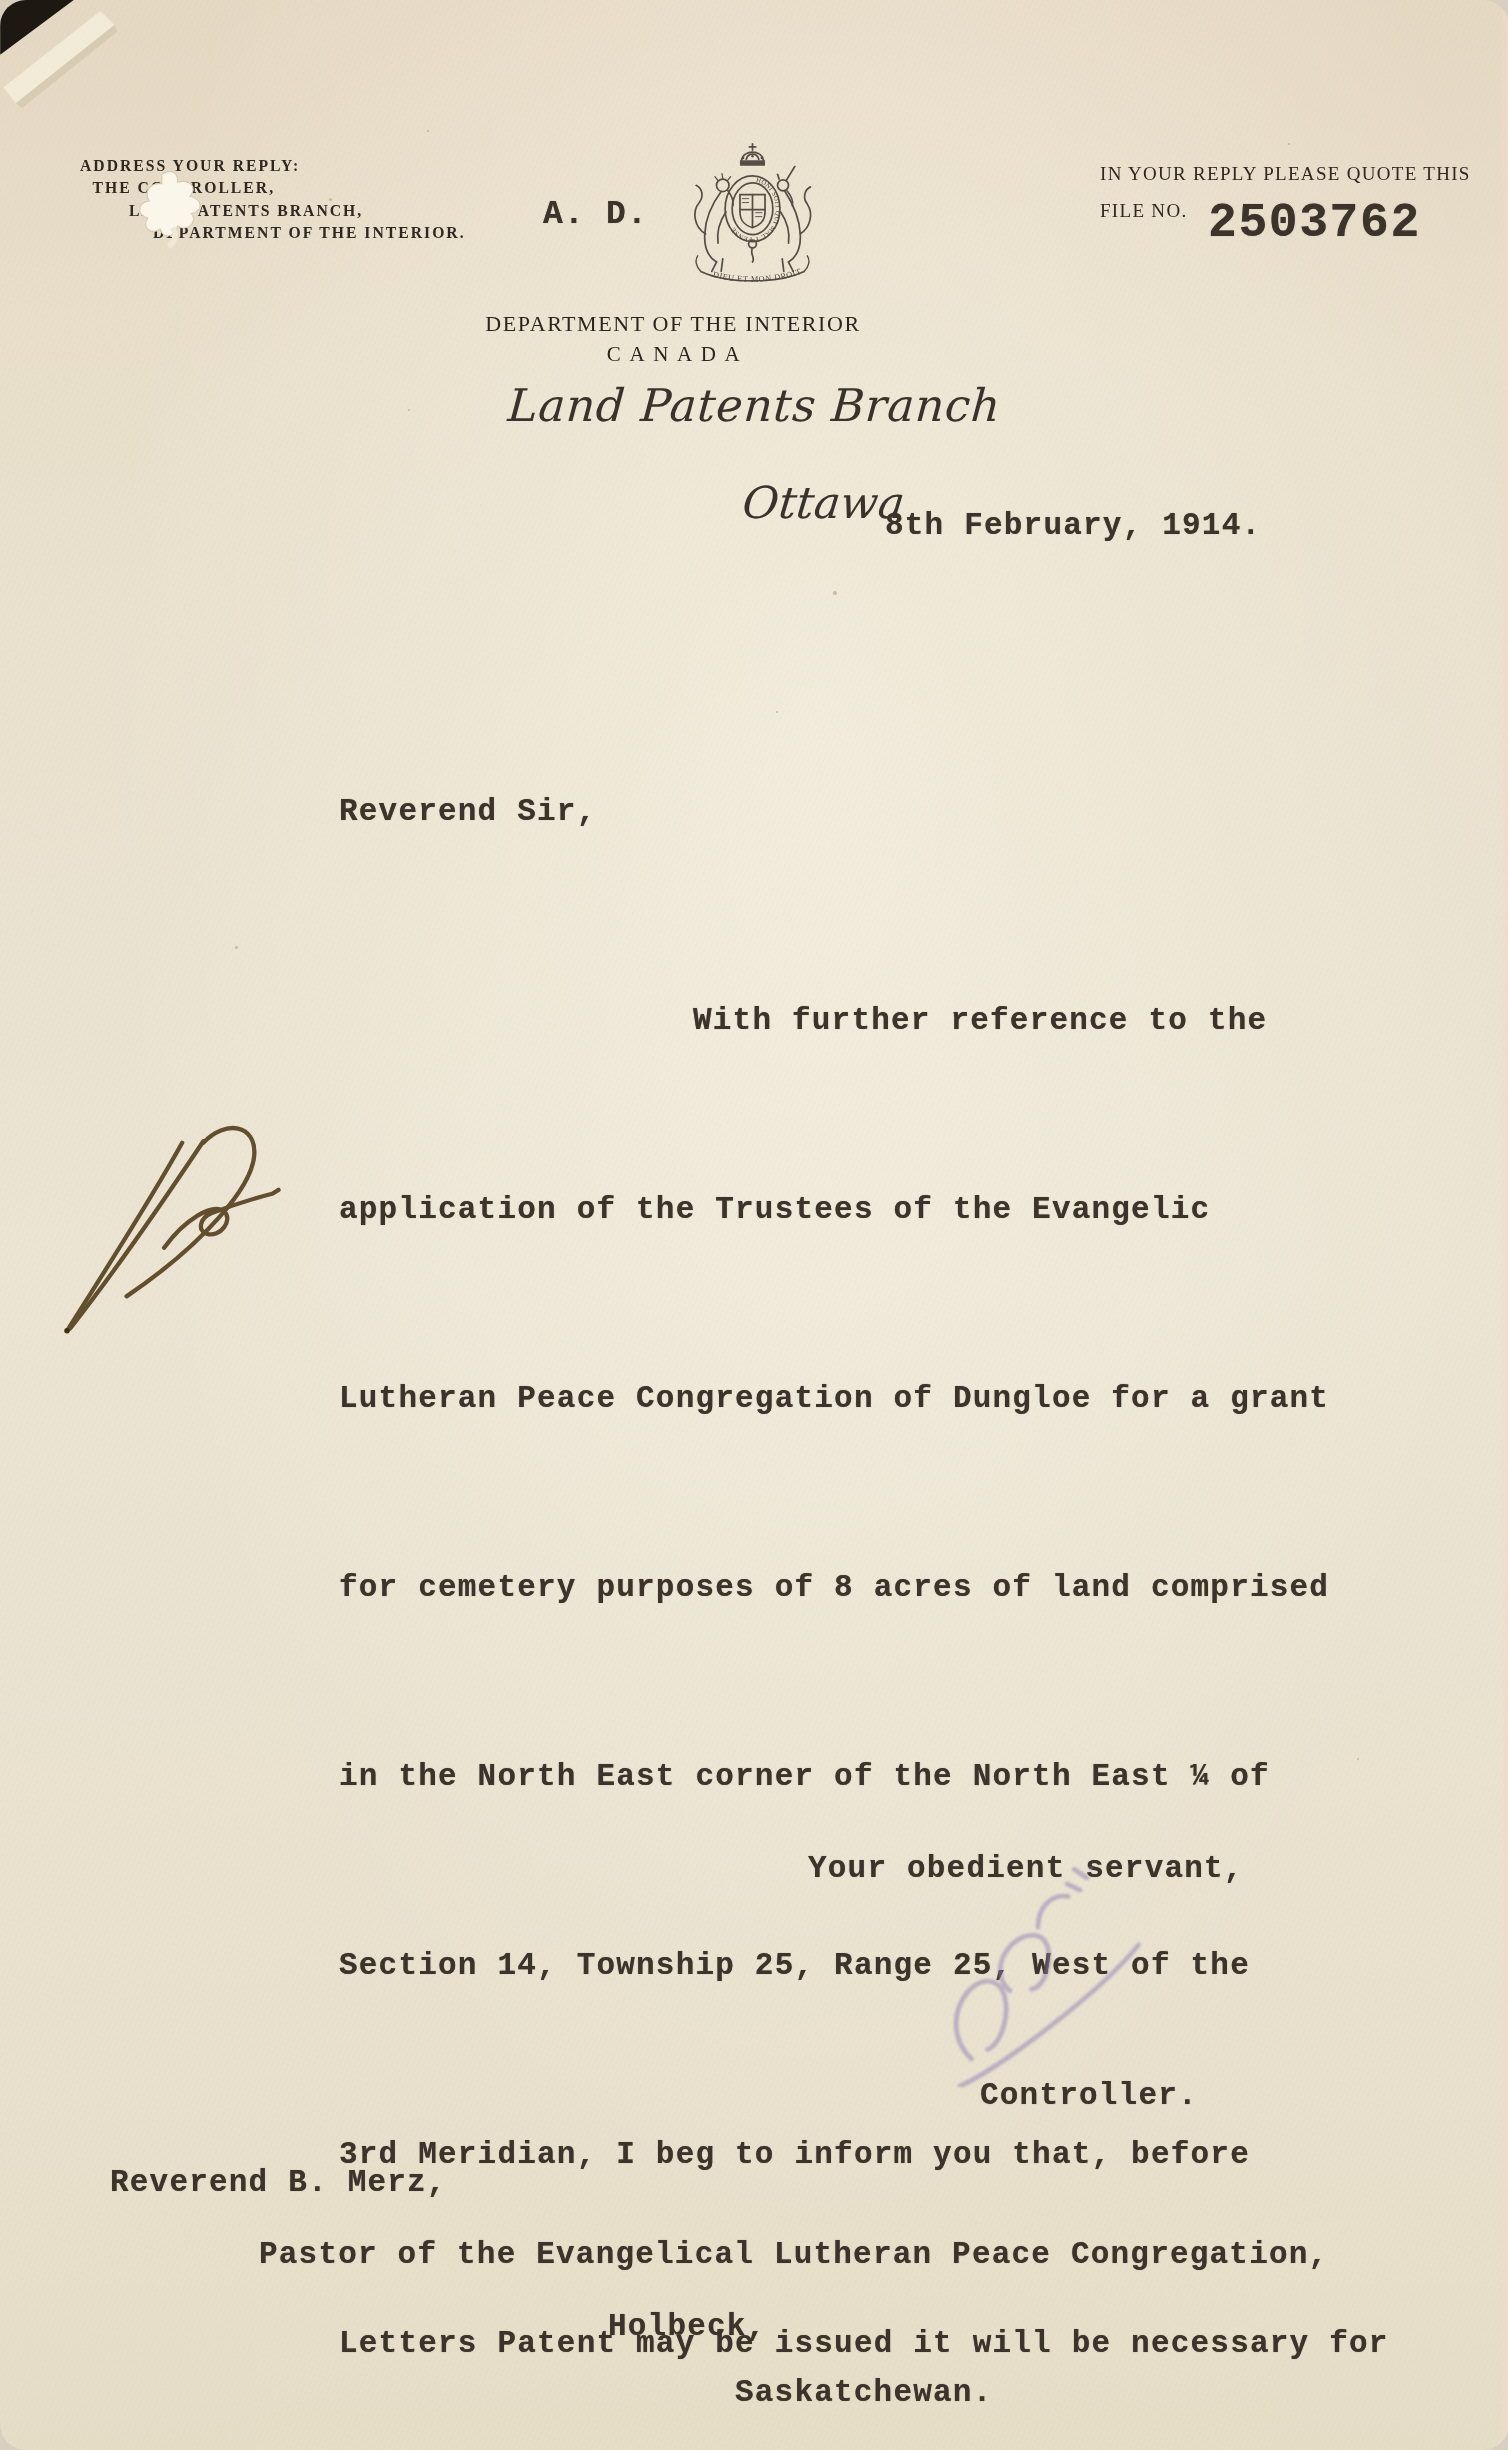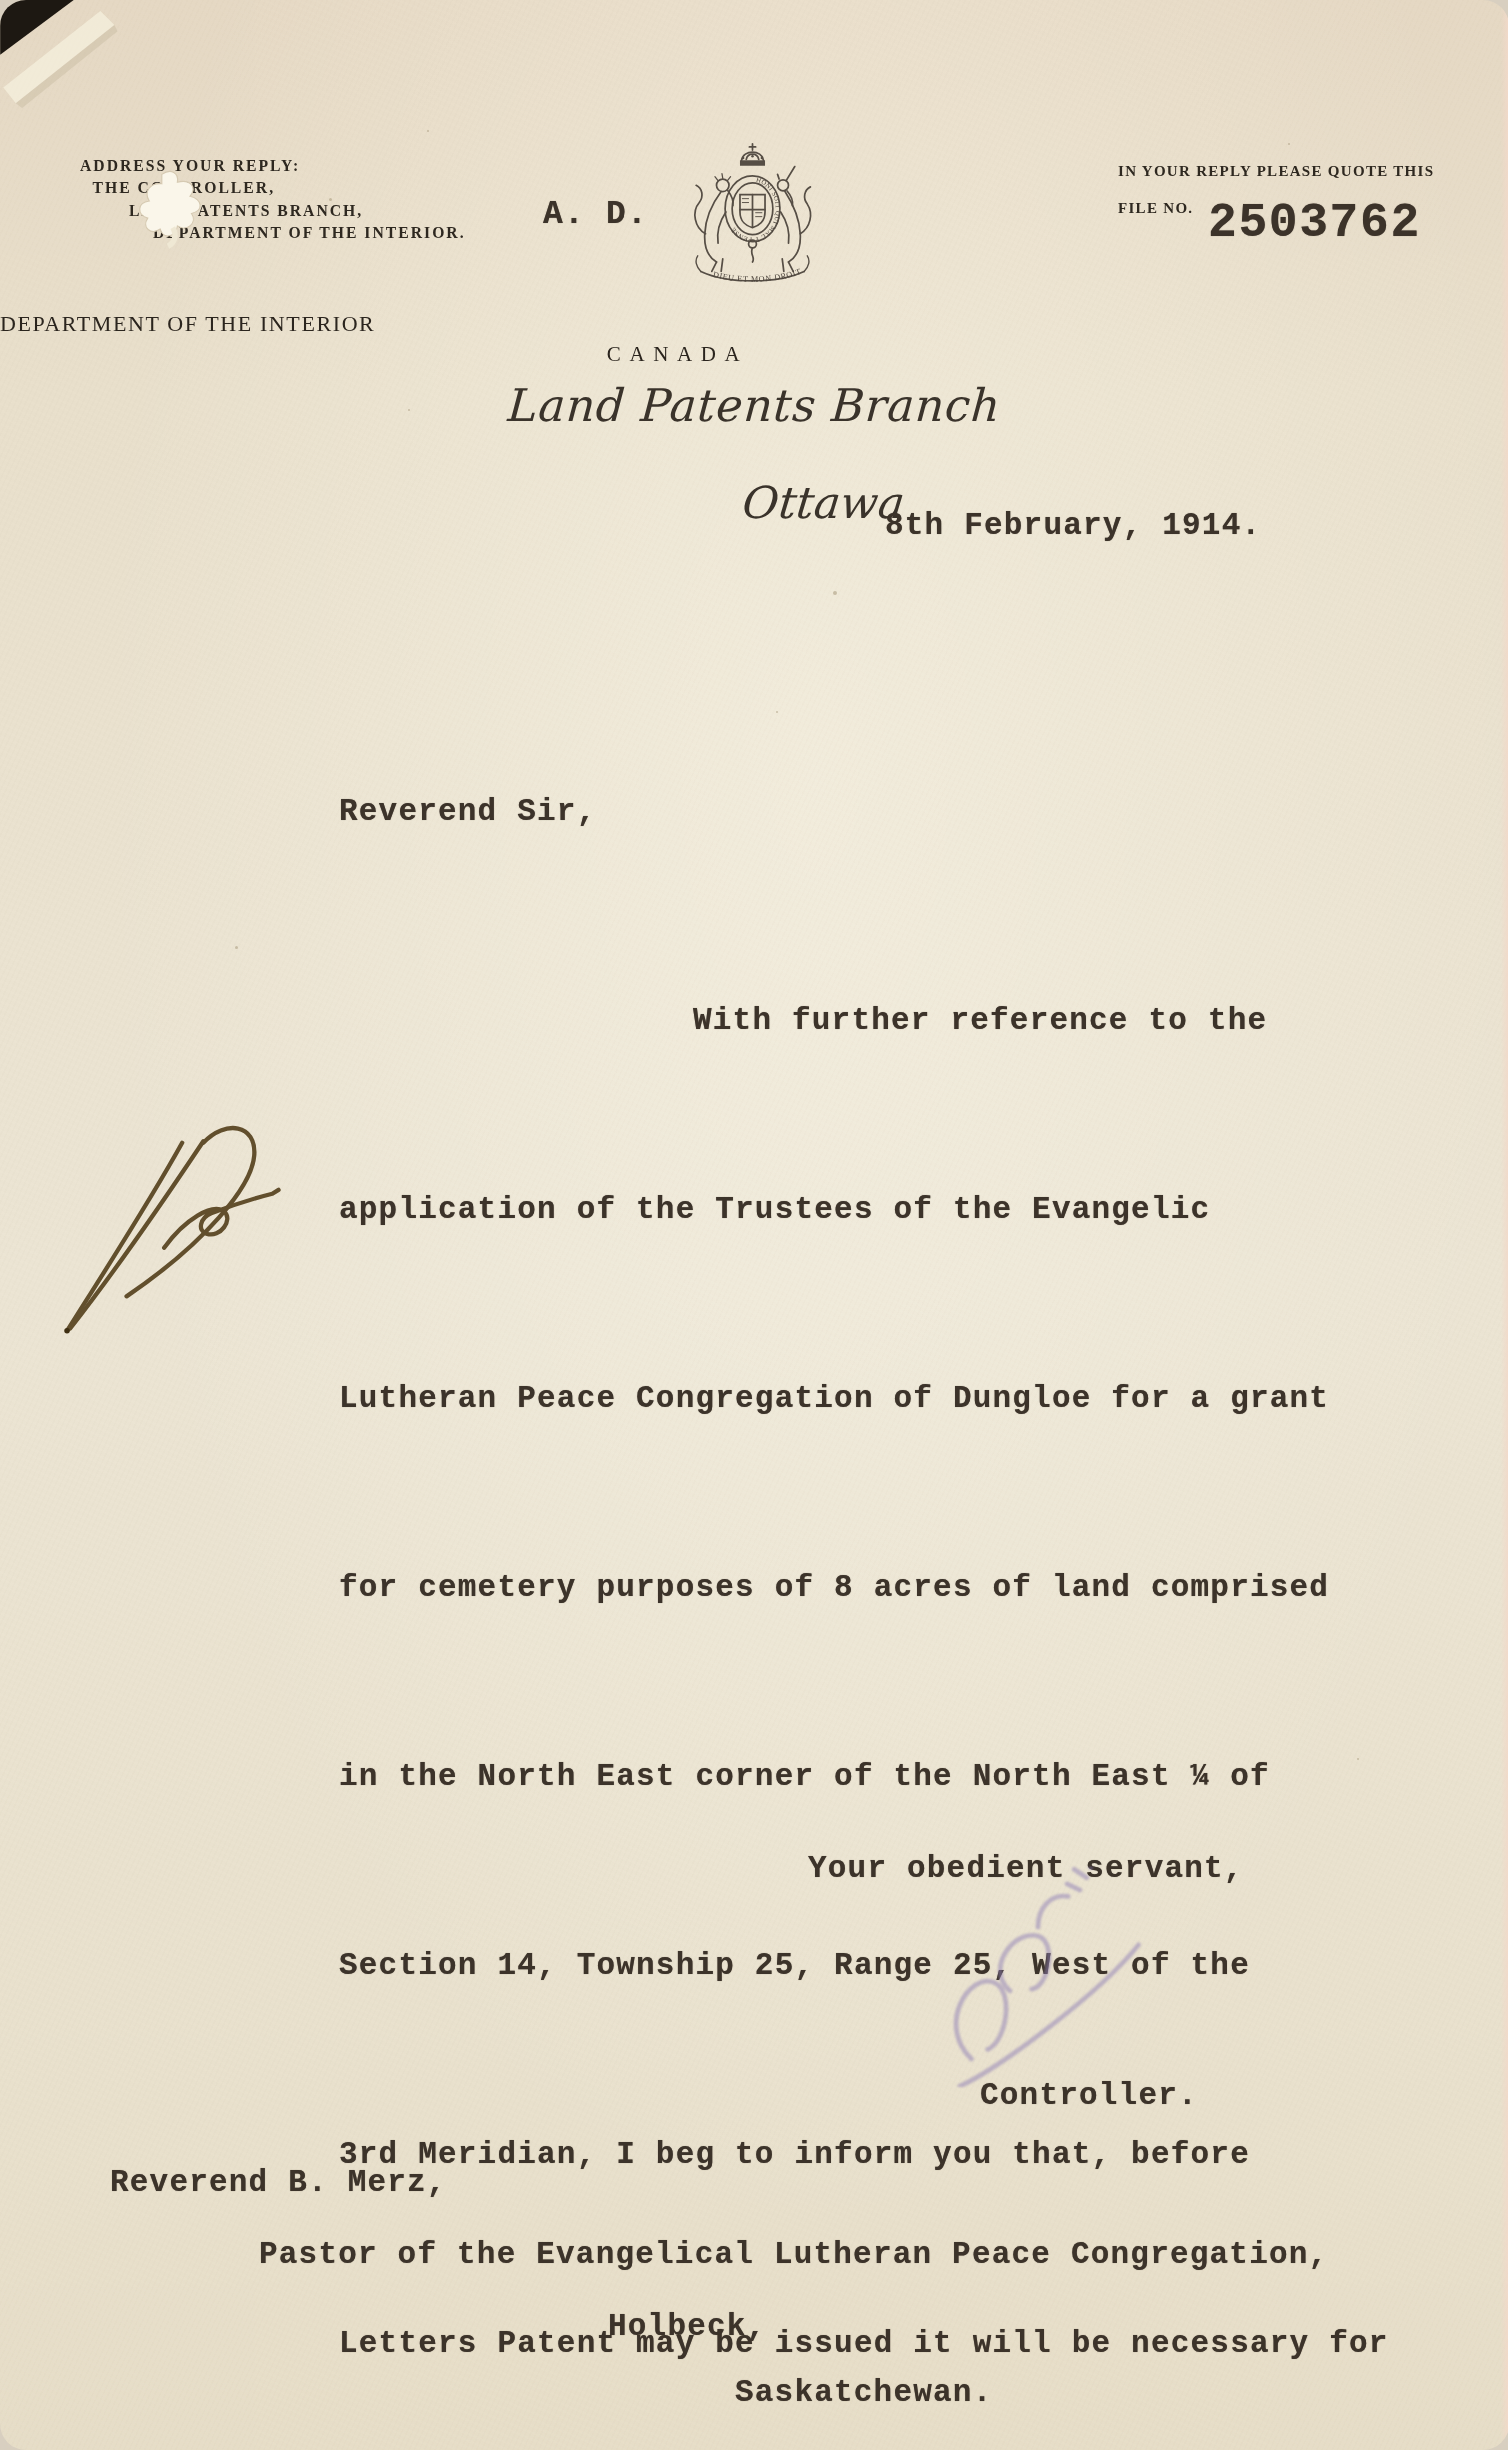--- a/index.html
+++ b/index.html
@@ -15,21 +15,21 @@
   }
   .grain{position:absolute;inset:0;pointer-events:none;opacity:.5;
     background-image:
       repeating-linear-gradient(115deg, rgba(155,135,105,.045) 0 1.6px, rgba(0,0,0,0) 1.6px 4.7px),
       repeating-linear-gradient(22deg, rgba(255,255,255,.05) 0 2.4px, rgba(0,0,0,0) 2.4px 6.3px);}
   .edge-right{position:absolute;top:0;right:0;width:7.8px;height:100%;
     background:linear-gradient(to left,#f2d9c9,rgba(242,217,201,0));}
   .abs{position:absolute;}
   
   .addr{font-weight:bold;font-size:15.7px;letter-spacing:2px;color:#2e2820;line-height:22.4px;}
-  .note{font-weight:bold;font-size:15px;letter-spacing:1.3px;color:#2e2820;margin-left:18px;}
+  .note{font-weight:normal;font-size:19px;letter-spacing:1.3px;color:#2e2820;}
   .dept{font-size:22px;letter-spacing:1.6px;color:#2b251e;}
   .canada{font-size:21px;letter-spacing:8.6px;color:#2b251e;}
   .script{font-family:"DejaVu Serif", serif;font-style:italic;color:#3a332b;}
   .branch-script{font-size:45px;letter-spacing:0.8px;transform:skewX(-4deg);}
   .ottawa-script{font-size:44px;transform:skewX(-6deg);}
   
   .tw{font-family:"Liberation Mono", monospace;font-weight:bold;color:#3c332a;
       letter-spacing:1.2px;text-shadow:0 0 0.8px rgba(58,48,38,.65);white-space:pre;}
   .tw40{font-size:31px;}
   .tw42{font-size:33px;}
@@ -121,21 +121,21 @@
     </text>
     <text font-family="Liberation Serif, serif" font-size="10.5" fill="#4a423a" letter-spacing="0.8">
       <textPath href="#ribbonPath" startOffset="14">DIEU ET MON DROIT</textPath>
     </text>
   </svg>
 
   <div class="abs note" style="left:1100px;top:163px;">IN YOUR REPLY PLEASE QUOTE THIS</div>
   <div class="abs note" style="left:1100px;top:200px;">FILE NO.</div>
   <div class="abs tw tw46" style="left:1208px;top:196px;">2503762</div>
 
-  <div class="abs dept" style="left:0;top:311px;width:1346px;text-align:left;">DEPARTMENT OF THE INTERIOR</div>
+  <div class="abs dept" style="left:0;top:311px;width:1346px;text-align:center;">DEPARTMENT OF THE INTERIOR</div>
   <div class="abs canada" style="left:0;top:342px;width:1355px;text-align:center;">CANADA</div>
   <div class="abs script branch-script" style="left:508px;top:379px;">Land Patents Branch</div>
 
   <div class="abs script ottawa-script" style="left:743px;top:477px;">Ottawa</div>
   <div class="abs tw tw40" style="left:885px;top:508px;">8th February, 1914.</div>
 
   <div class="abs tw tw40" style="left:339px;top:794px;">Reverend Sir,</div>
 
   <div class="abs tw tw40 bodyblock" style="left:339px;top:863px;width:1114px;">
     <div class="indent">With further reference to the</div>

